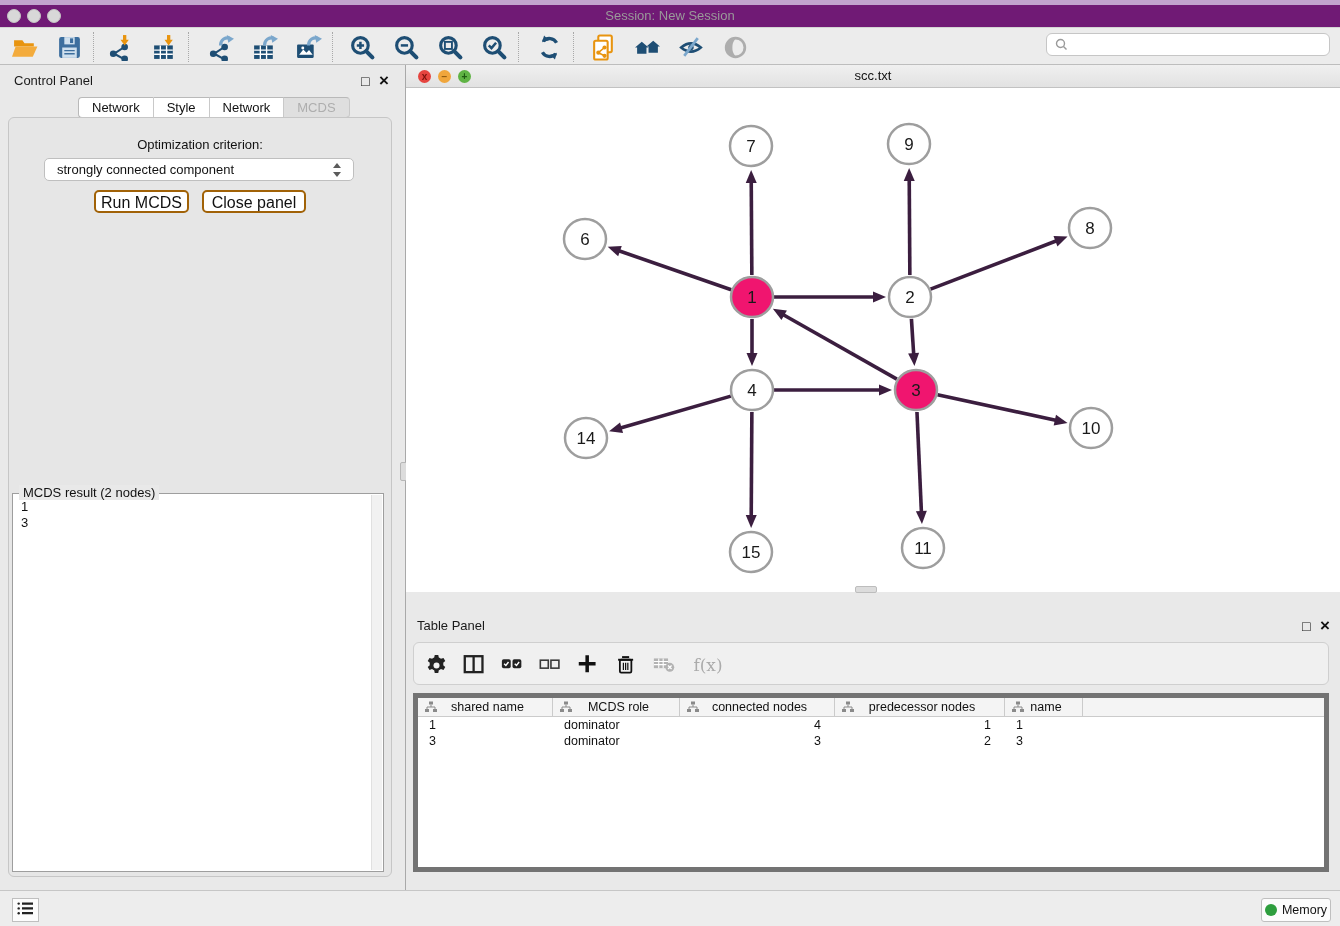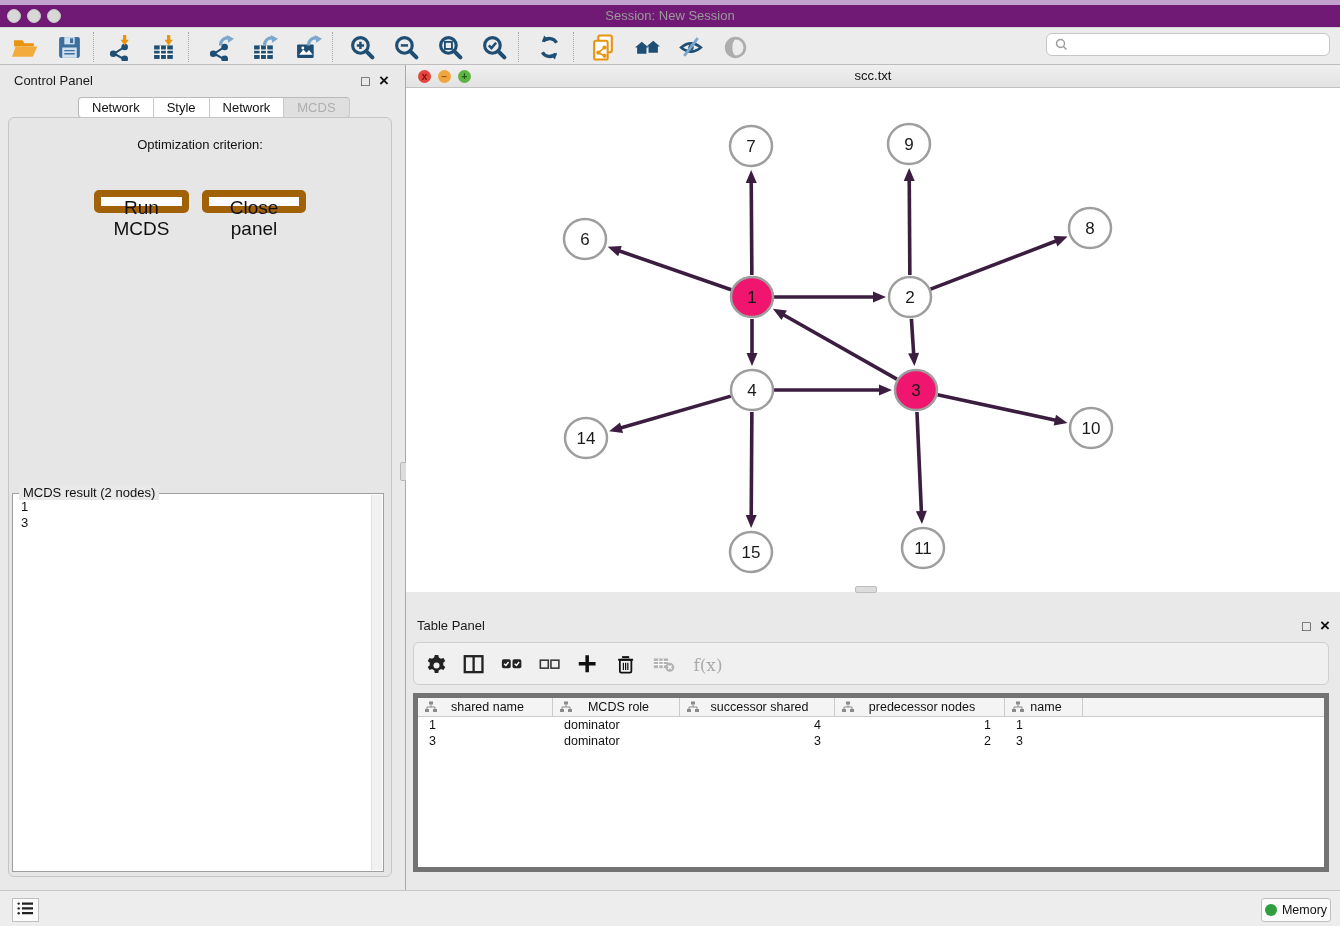--- a/index.html
+++ b/index.html
@@ -40,22 +40,22 @@
   .tab:first-child { border-left:1px solid #B9B9B9; border-radius:4px 0 0 4px; }
   .tab:last-child { border-radius:0 4px 4px 0; }
   .tab.disabled { background:#DFDFDF; color:#AEAEAE; }
   #cp-body { left:8px; top:117px; width:384px; height:760px; background:#E6E6E6;
     border:1px solid #C6C6C6; border-radius:6px; }
   #opt-label { left:0; top:137px; width:400px; text-align:center; font-size:13px; color:#111; }
   #criterion-select { left:44px; top:158px; width:310px; height:23px; background:#fff;
     border:1px solid #BFBFBF; border-radius:5px; font-size:13px; color:#111;
     display:flex; align-items:center; padding-left:12px; cursor:default; }
   #criterion-chevrons { position:absolute; right:8px; top:2px; }
-  .btn { position:absolute; height:23px; background:#fff; border:7px solid #a16207;
-    border-radius:5px; font-size:19px; color:#111; text-align:center; line-height:21px; cursor:default; }
+  .btn { position:absolute; height:23px; background:#fff; border:2px solid #a16207;
+    border-radius:5px; font-size:16px; color:#111; text-align:center; line-height:21px; cursor:default; }
   #mcds-result { left:12px; top:493px; width:372px; height:379px;
     border:1px solid #9E9E9E; background:#fff; }
   #mcds-legend { position:absolute; left:6px; top:-9px; background:#E9E9E9; padding:0 4px;
     font-size:13px; color:#111; white-space:nowrap; }
   #mcds-lines { position:absolute; left:8px; top:5px; font-size:13px; color:#111; line-height:16px; }
   #mcds-scroll { position:absolute; right:1px; top:1px; width:11px; height:375px;
     background:#F1F1F1; border-left:1px solid #E0E0E0; }
 
   
   #net-window { left:406px; top:65px; width:934px; height:527px; background:#fff; }
@@ -258,20 +258,29 @@
   <div class="abs panel-ctl" style="left:361px; top:10px; font-weight:normal;">□</div>
   <div class="abs panel-ctl" style="left:379px; top:10px; font-size:17px;">×</div>
   <div id="cp-tabs" class="tabstrip" style="left:78px; top:32px;">
       <span class="tab">Network</span>
       <span class="tab">Style</span>
       <span class="tab">Network</span>
       <span class="tab disabled">MCDS</span>
     </div>
   <div id="cp-body" class="abs" style="top:52px;"></div>
   <div id="opt-label" class="abs" style="top:72px;">Optimization criterion:</div>
+  <div id="criterion-select" class="abs" style="top:93px;">
+    <span>strongly connected component</span>
+    <span id="criterion-chevrons">
+      <svg width="16" height="18" viewBox="0 0 16 18">
+          <path d="M4 7l4-5 4 5z" fill="#5B5B5B"></path>
+          <path d="M4 11l4 5 4-5z" fill="#5B5B5B"></path>
+        </svg>
+    </span>
+  </div>
   <div class="btn" style="left:94px; top:125px; width:95px;">Run MCDS</div>
   <div class="btn" style="left:202px; top:125px; width:104px;">Close panel</div>
   <div id="mcds-result" class="abs" style="top:428px;">
     <div id="mcds-legend">MCDS result (2 nodes)</div>
     <div id="mcds-lines">
         <div>1</div>
         <div>3</div>
       </div>
     <div id="mcds-scroll"></div>
   </div>
@@ -441,21 +450,21 @@
           </svg>
           <span class="th-label">MCDS role</span>
         </div>
         <div class="th" style="width: 155px;">
           <svg width="12" height="12" viewBox="0 0 12 12" style="margin-left:7px; flex:none;">
             <rect x="4" y="0.5" width="4" height="3" fill="#8A8A8A"></rect>
             <rect x="0" y="8" width="4" height="3" fill="#8A8A8A"></rect>
             <rect x="8" y="8" width="4" height="3" fill="#8A8A8A"></rect>
             <path d="M6 3.5v2.5M2 8V6h8v2" stroke="#8A8A8A" fill="none"></path>
           </svg>
-          <span class="th-label">successor shared</span>
+          <span class="th-label">connected nodes</span>
         </div>
         <div class="th" style="width: 170px;">
           <svg width="12" height="12" viewBox="0 0 12 12" style="margin-left:7px; flex:none;">
             <rect x="4" y="0.5" width="4" height="3" fill="#8A8A8A"></rect>
             <rect x="0" y="8" width="4" height="3" fill="#8A8A8A"></rect>
             <rect x="8" y="8" width="4" height="3" fill="#8A8A8A"></rect>
             <path d="M6 3.5v2.5M2 8V6h8v2" stroke="#8A8A8A" fill="none"></path>
           </svg>
           <span class="th-label">predecessor nodes</span>
         </div>

